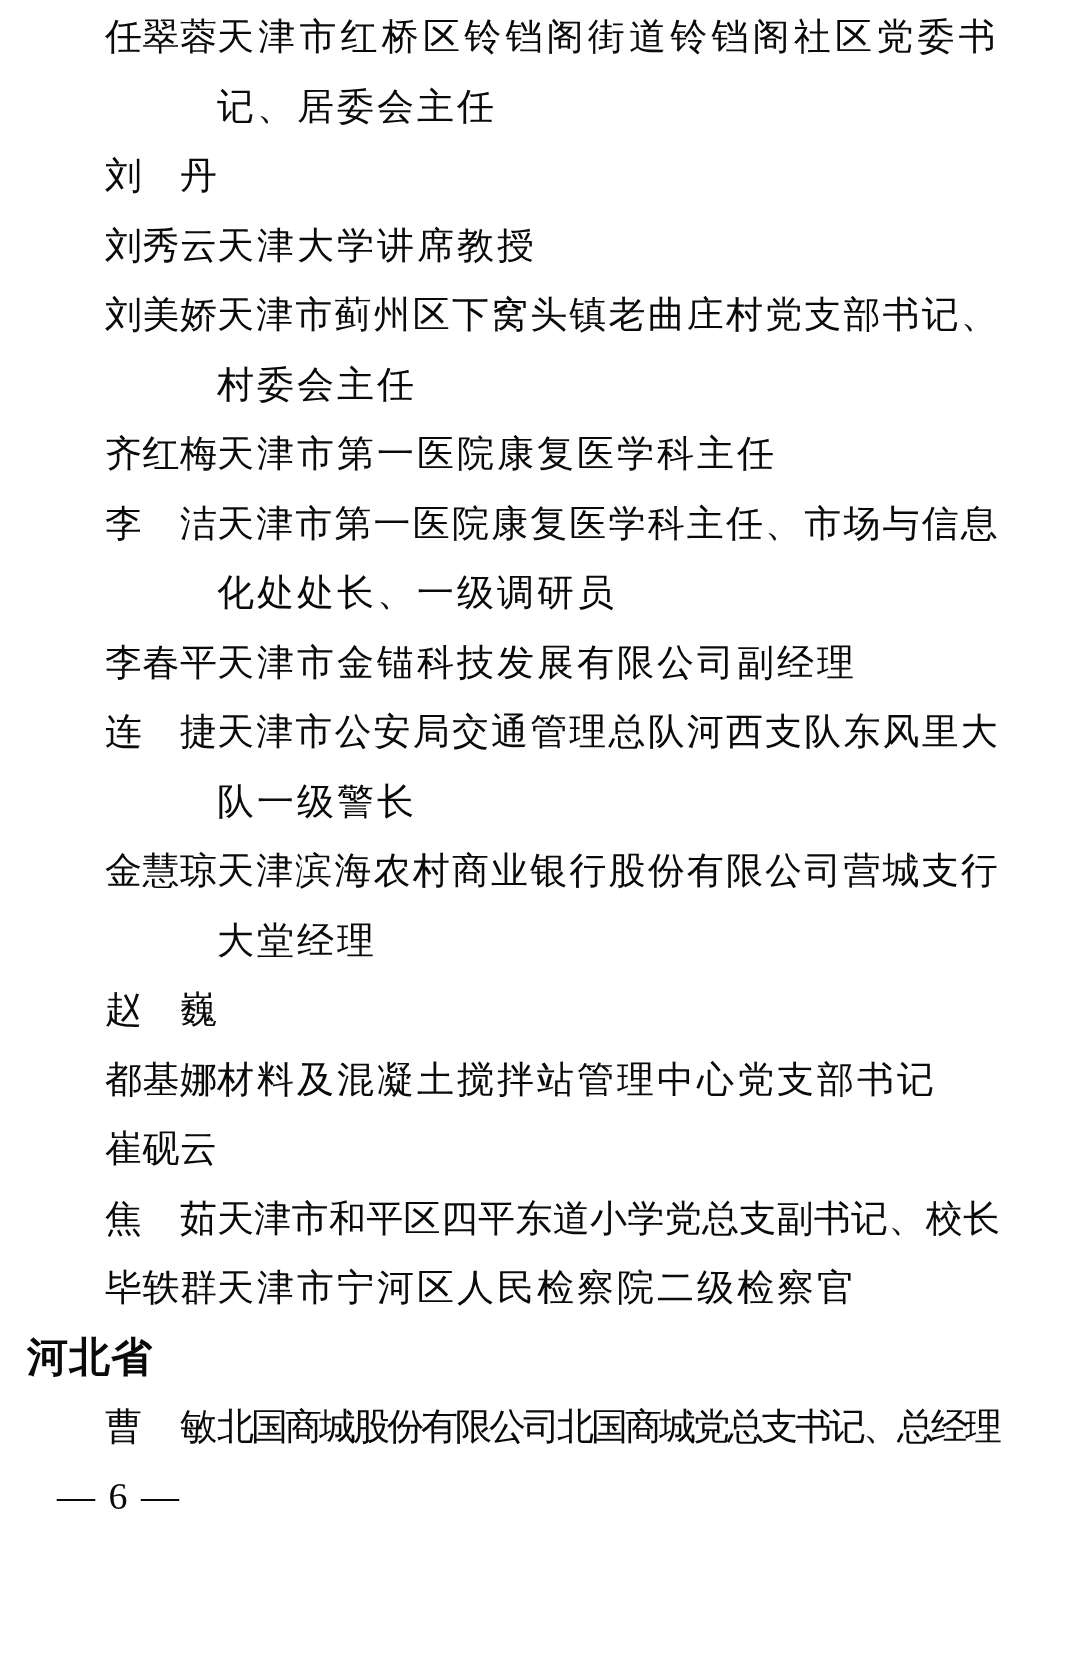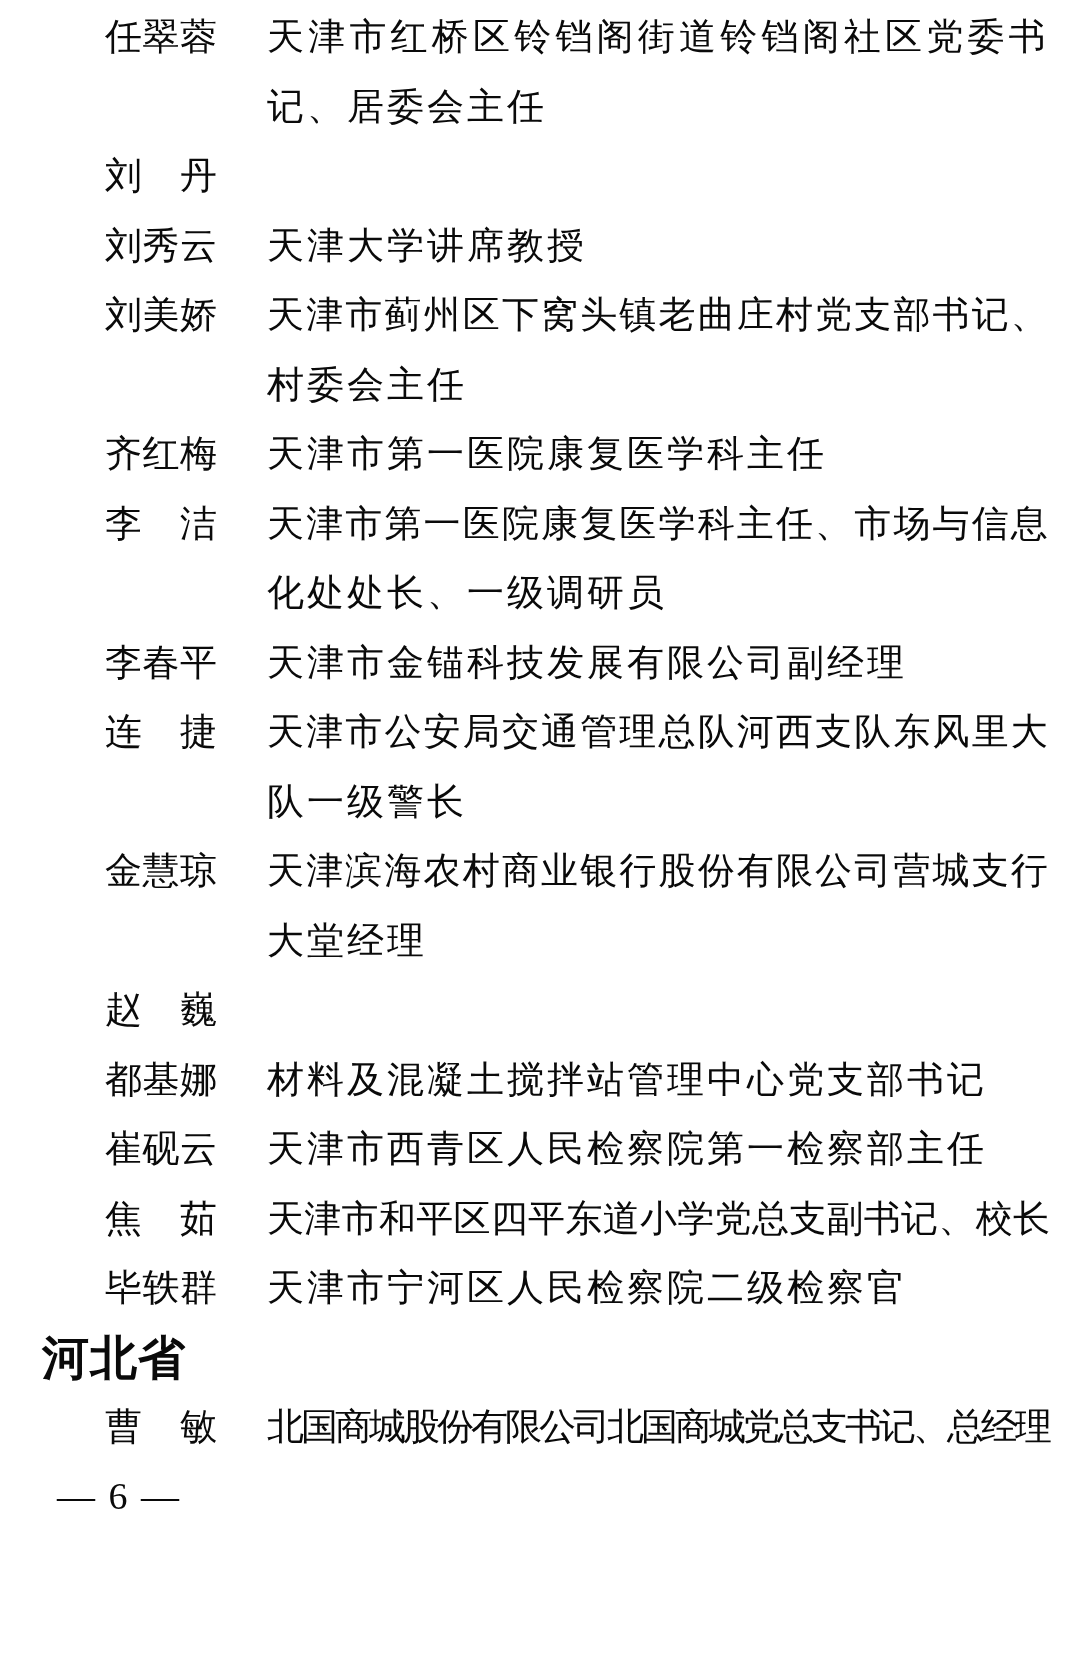--- a/index.html
+++ b/index.html
@@ -21,38 +21,38 @@
   .name {
     flex: 0 0 112px;
     margin-left: 105px;
     display: flex;
     justify-content: space-between;
     font-size: 37px;
     line-height: 69.5px;
     white-space: nowrap;
   }
   .name span { display: block; }
-  .desc { width: 783px; margin-left: 50px; }
+  .desc { width: 783px; }
   .line {
     font-size: 37px;
     line-height: 69.5px;
     letter-spacing: 3px;
     white-space: nowrap;
   }
   
   .j19 { letter-spacing: 4.2px; }
   .j20 { letter-spacing: 2.15px; }
   .j21 { letter-spacing: 0.3px; }
   .j23 { letter-spacing: -3px; }
 
   .section-header {
-    margin-left: 42px;
+    margin-left: 27px;
     font-family: "Liberation Sans", sans-serif;
     font-weight: bold;
-    font-size: 47px;
+    font-size: 41px;
     line-height: 69.5px;
     letter-spacing: 1px;
   }
   .page-number {
     margin-left: 57px;
     font-size: 38px;
     line-height: 69.5px;
     letter-spacing: 2px;
   }
 </style>
@@ -177,23 +177,20 @@
         <div class="line">材料及混凝土搅拌站管理中心党支部书记</div>
       </div>
     </div>
 
     <div class="entry">
       <div class="name">
           <span>崔</span>
           <span>砚</span>
           <span>云</span>
         </div>
-      <div class="desc">
-        <div class="line">天津市西青区人民检察院第一检察部主任</div>
-      </div>
     </div>
 
     <div class="entry">
       <div class="name">
           <span>焦</span>
           <span>茹</span>
         </div>
       <div class="desc">
         <div class="line j21">天津市和平区四平东道小学党总支副书记、校长</div>
       </div>

